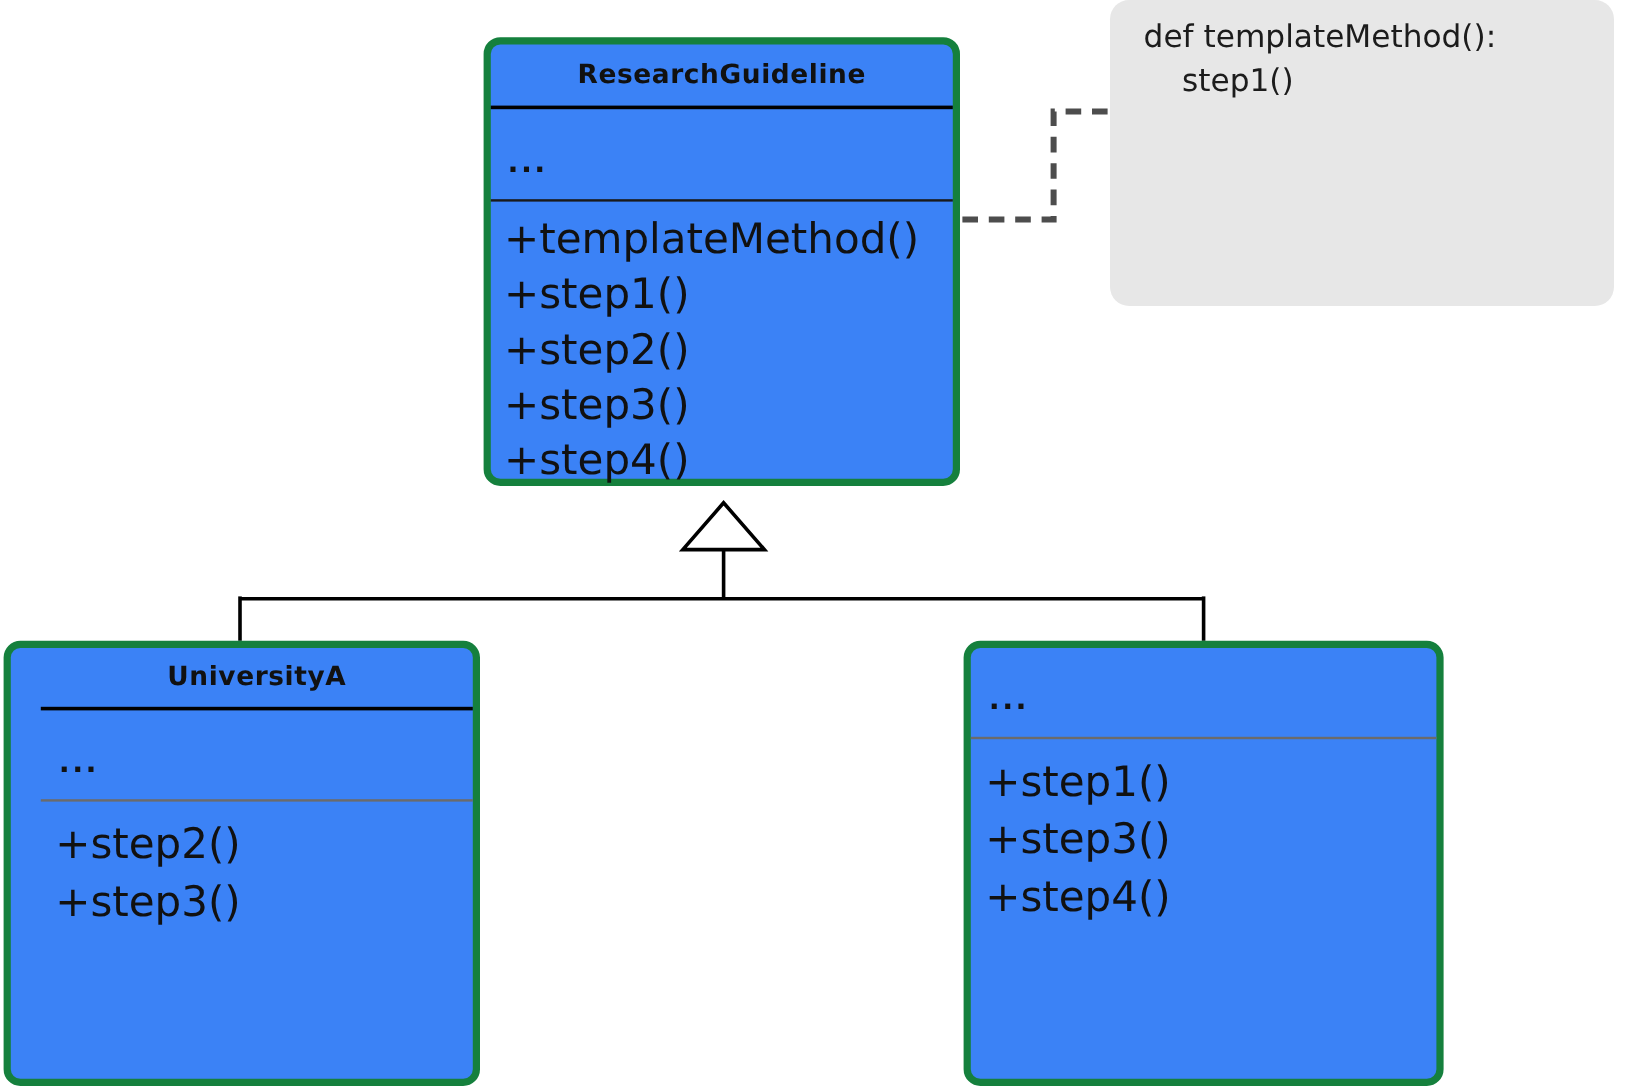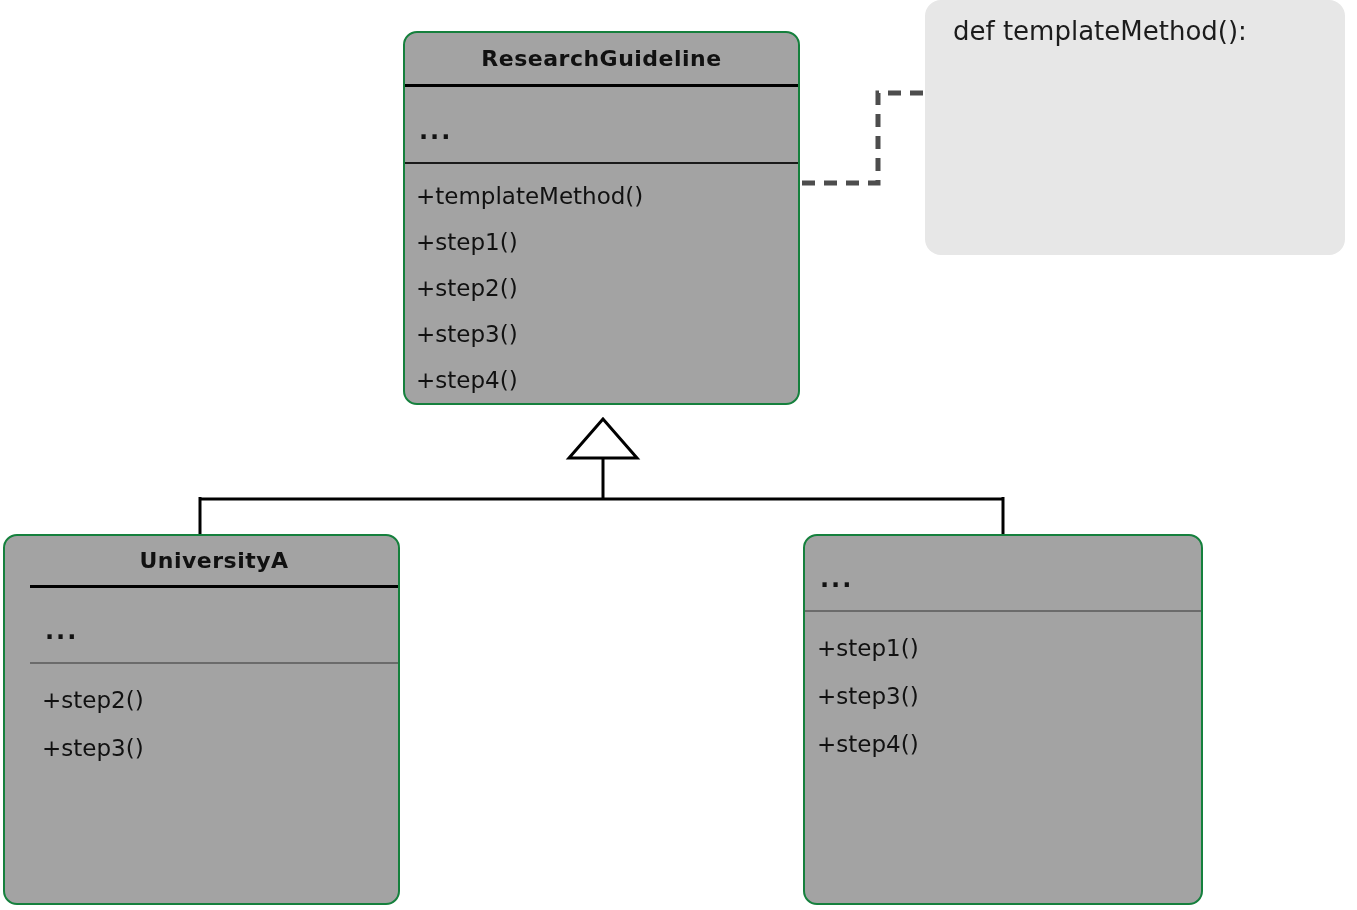--- a/index.html
+++ b/index.html
@@ -17,22 +17,22 @@
   }
   svg.connectors {
     position: absolute;
     left: 0; top: 0;
     width: 1357px;
     height: 910px;
   }
   .class-box {
     position: absolute;
     box-sizing: border-box;
-    background: #a3a3a3;
-    border: 2px solid #15803d;
+    background: #3b82f6;
+    border: 6px solid #15803d;
     border-radius: 14px;
     display: flex;
     flex-direction: column;
     color: #111111;
   }
   .class-box.parent  { left: 403px; top: 31px;  width: 397px; height: 374px; }
   .class-box.child-a { left: 3px;   top: 534px; width: 397px; height: 371px; padding-left: 25px; }
   .class-box.child-b { left: 803px; top: 534px; width: 400px; height: 371px; }
 
   .class-title {
@@ -63,21 +63,21 @@
     border-bottom: 2px solid #1a1a1a;
   }
   .child-a .class-attrs, .child-b .class-attrs {
     height: 62px;
     padding-left: 15px;
     border-bottom: 2px solid #6b6b6b;
   }
 
   .class-methods {
     flex: 1 1 auto;
-    font-size: 23px;
+    font-size: 35px;
     color: #111111;
   }
   .parent .class-methods  { padding: 9px 6px 0 11px;  line-height: 46px; }
   .child-a .class-methods, .child-b .class-methods { padding: 12px 6px 0 12px; line-height: 48px; }
   .method { white-space: nowrap; }
 
   .note-box {
     position: absolute;
     left: 925px; top: 0;
     width: 420px; height: 255px;
@@ -117,20 +117,21 @@
       <div class="method">+templateMethod()</div>
       <div class="method">+step1()</div>
       <div class="method">+step2()</div>
       <div class="method">+step3()</div>
       <div class="method">+step4()</div>
     </div>
   </div>
 
   <div class="note-box" style="background: rgb(231, 231, 231);">
     <div class="note-line">def templateMethod():</div>
+    <div class="note-line indent">step1()</div>
   </div>
 
   <div class="class-box child-a">
     <div class="class-title">UniversityA</div>
     <div class="class-attrs">
       <span>...</span>
     </div>
     <div class="class-methods">
       <div class="method">+step2()</div>
       <div class="method">+step3()</div>

